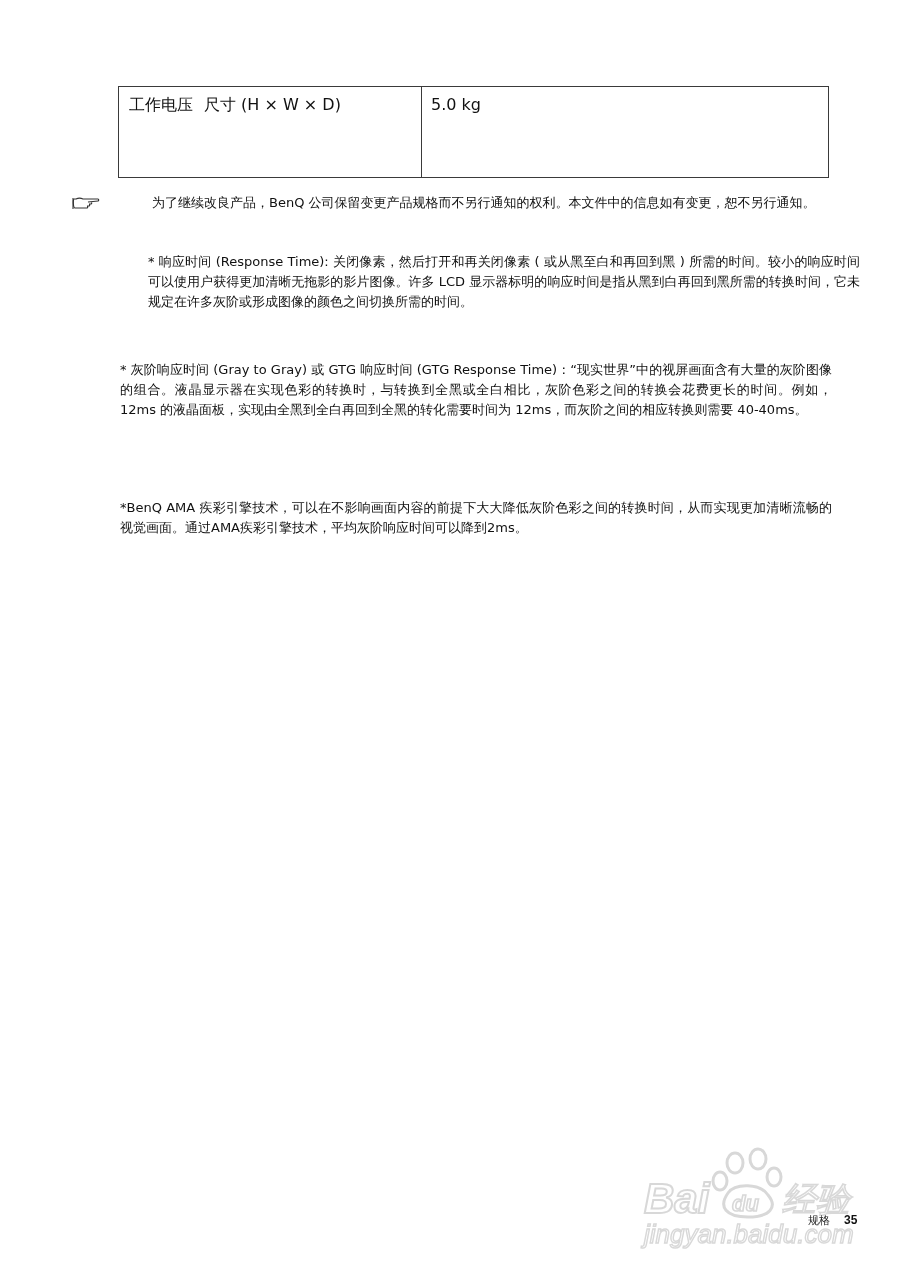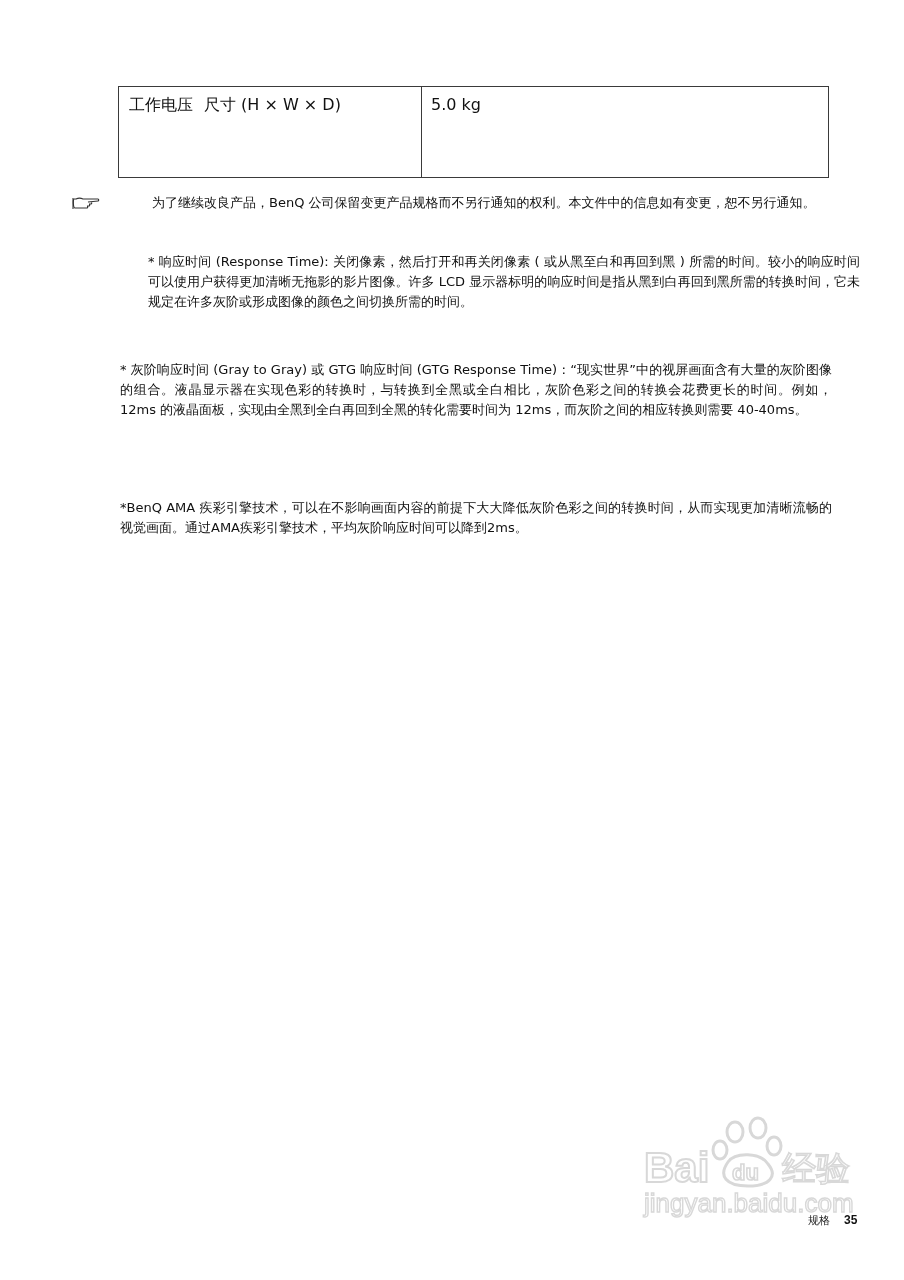--- a/index.html
+++ b/index.html
@@ -72,24 +72,25 @@
       font-size: 13px;
       line-height: 20px;
       text-align: justify;
     }
     .p1 { top: 252px; margin-left: 28px; }
     .p2 { top: 360px; }
     .p3 { top: 490px; margin-top: 8px; }
     .watermark {
       position: absolute;
       left: 640px;
-      top: 1114px;
+      top: 1145px;
       width: 240px;
       height: 105px;
       opacity: 0.9;
+      font-style: italic;
     }
     .footer {
       position: absolute;
       top: 1213px;
       left: 772px;
       font-size: 11px;
       display: flex;
       align-items: baseline;
       gap: 14px;
     }

